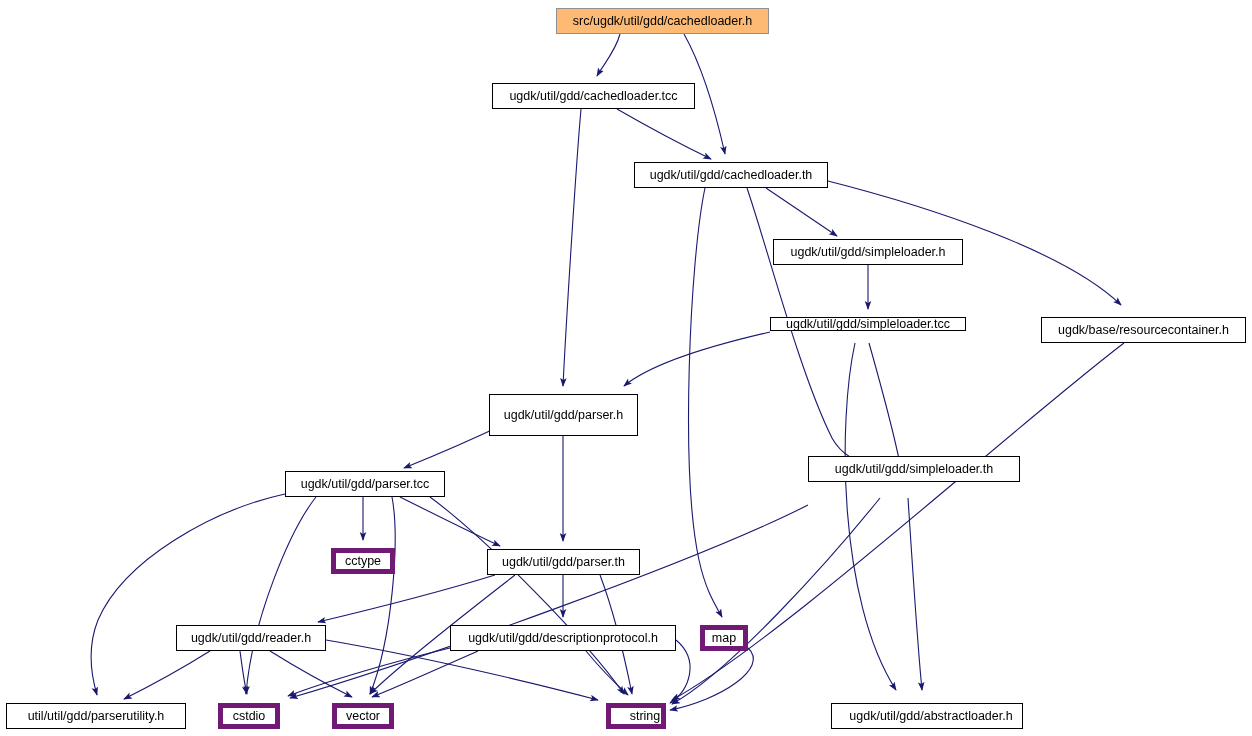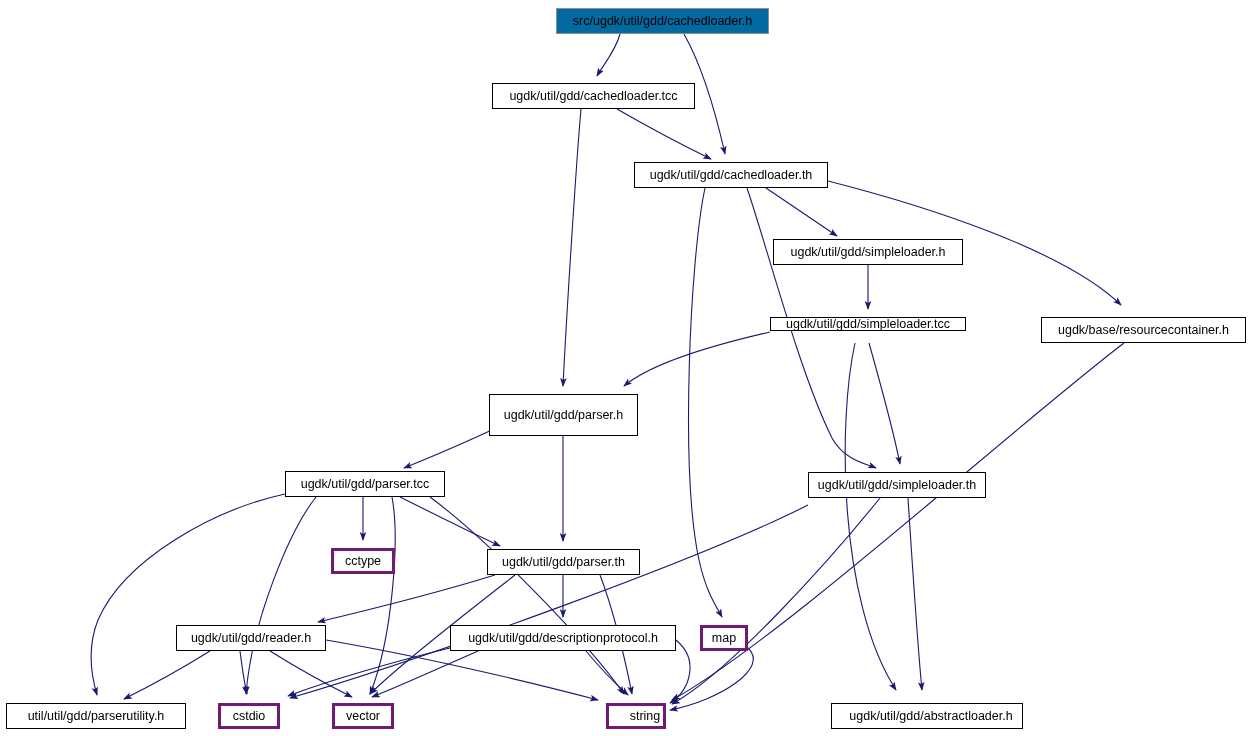--- a/index.html
+++ b/index.html
@@ -5,22 +5,22 @@
   html,body{margin:0;padding:0;background:#ffffff;}
   body{width:1252px;height:736px;overflow:hidden;
        font-family:"Liberation Sans","DejaVu Sans",sans-serif;}
   #graph{position:relative;width:1252px;height:736px;}
   svg#edges{position:absolute;left:0;top:0;width:1252px;height:736px;}
   .node{position:absolute;box-sizing:border-box;display:flex;
         align-items:center;justify-content:center;
         background:#ffffff;border:1px solid #000000;
         font-size:12.5px;color:#000000;white-space:nowrap;
         letter-spacing:0px;}
-  .node.root{background:#0369a1;border:1px solid #909090;}
-  .node.sys{border:3px solid #701a75;}
+  .node.root{background:#fdba74;border:1px solid #909090;}
+  .node.sys{border:5px solid #701a75;}
   .node .lbl{pointer-events:none;}
 </style>
 </head>
 <body>
 
 <div id="graph">
   <svg id="edges" viewBox="0 0 1252 736" xmlns="http://www.w3.org/2000/svg">
     <defs>
       <marker id="ah" markerWidth="9" markerHeight="9" refX="7.2" refY="3.2" orient="auto" markerUnits="strokeWidth">
         <path d="M0,0.2 L8,3.2 L0,6.2 L1.8,3.2 Z" fill="#191970"></path>
@@ -84,21 +84,21 @@
       </div>
       <div class="node" style="left: 1041px; top: 317px; width: 205px; height: 26px; align-items: center;">
         <span class="lbl">ugdk/base/resourcecontainer.h</span>
       </div>
       <div class="node" style="left: 489px; top: 394px; width: 149px; height: 42px;">
         <span class="lbl">ugdk/util/gdd/parser.h</span>
       </div>
       <div class="node" style="left: 285px; top: 471px; width: 160px; height: 26px;">
         <span class="lbl">ugdk/util/gdd/parser.tcc</span>
       </div>
-      <div class="node" style="left: 808px; top: 472px; width: 178px; height: 26px;">
+      <div class="node" style="left: 808px; top: 456px; width: 212px; height: 26px;">
         <span class="lbl">ugdk/util/gdd/simpleloader.th</span>
       </div>
       <div class="node sys" style="left: 331px; top: 548px; width: 64px; height: 26px;">
         <span class="lbl">cctype</span>
       </div>
       <div class="node" style="left: 487px; top: 549px; width: 153px; height: 26px;">
         <span class="lbl">ugdk/util/gdd/parser.th</span>
       </div>
       <div class="node" style="left: 176px; top: 625px; width: 150px; height: 26px;">
         <span class="lbl">ugdk/util/gdd/reader.h</span>

